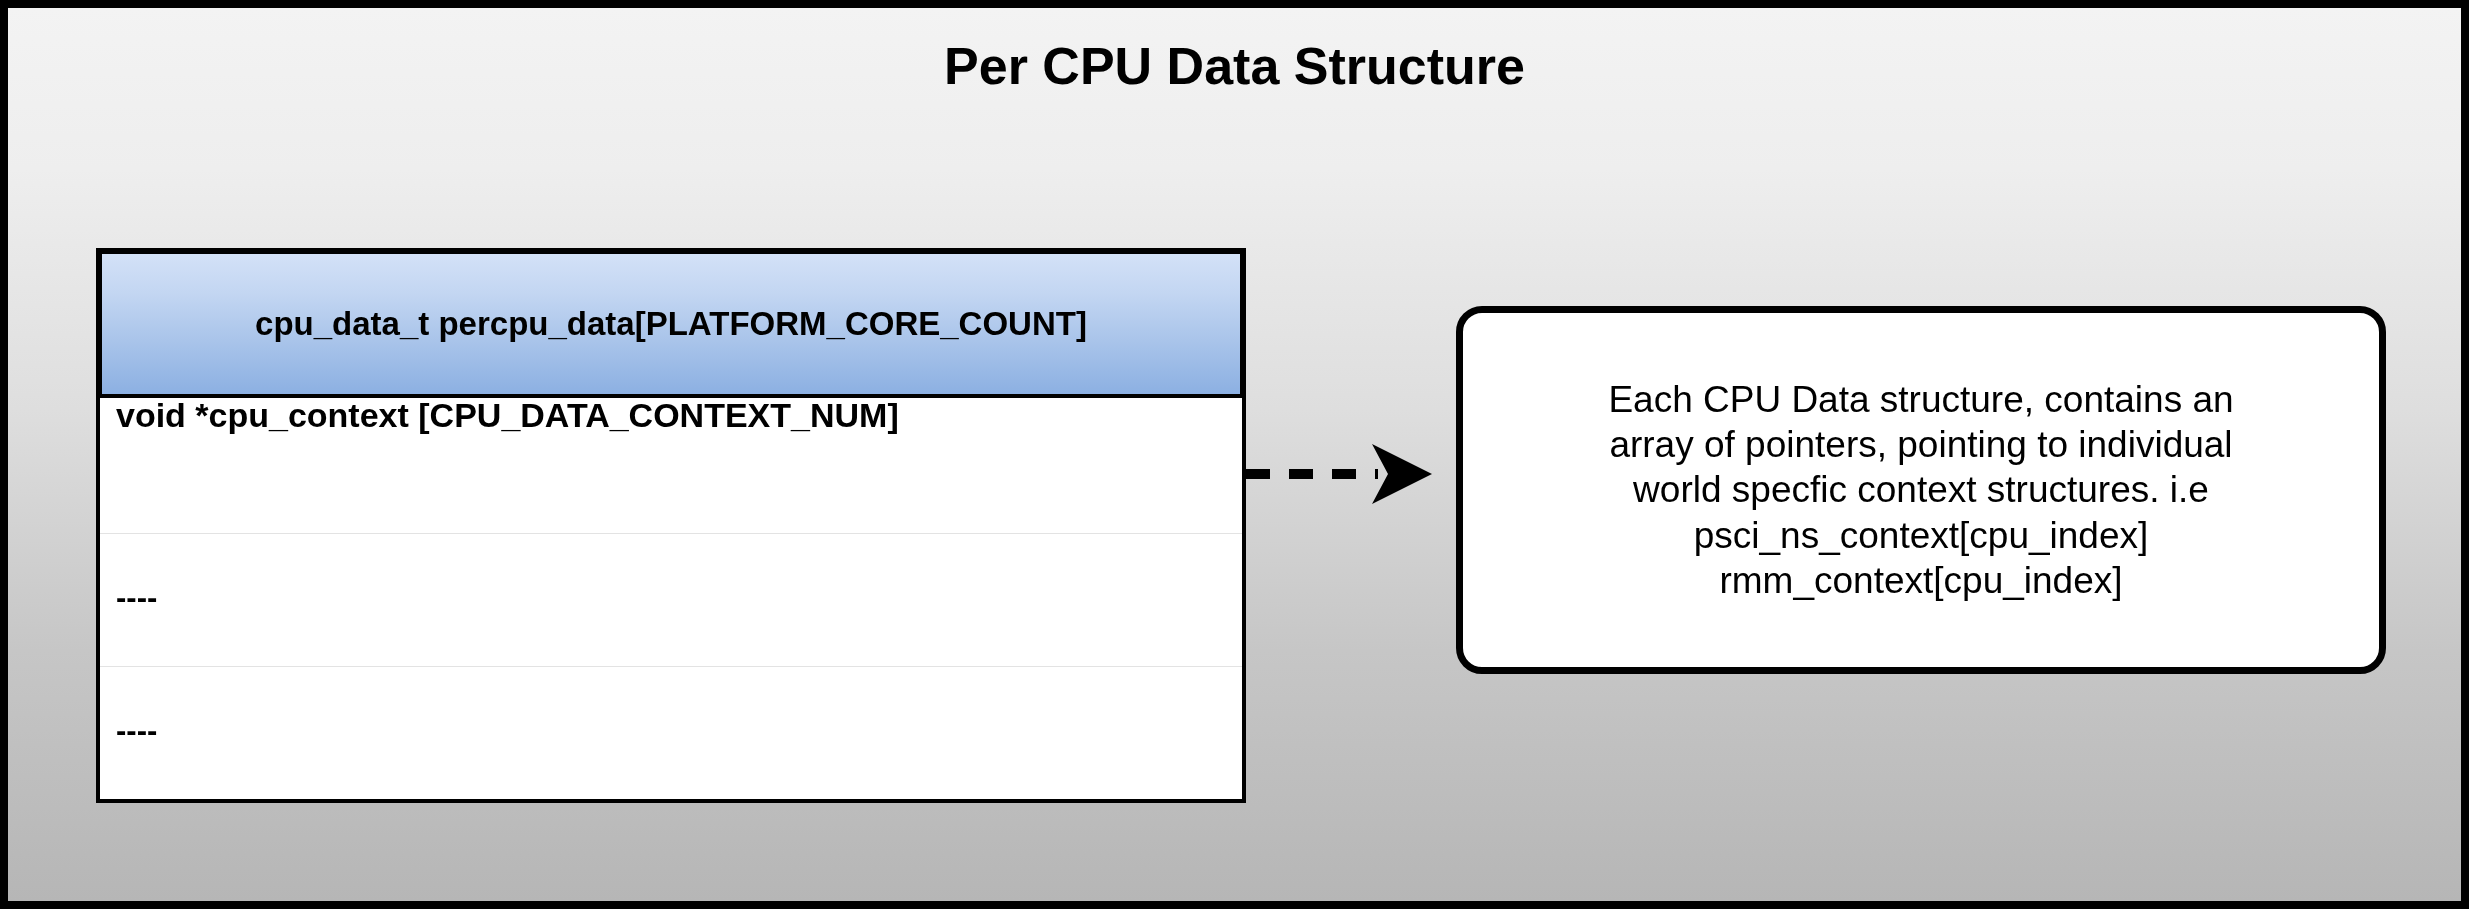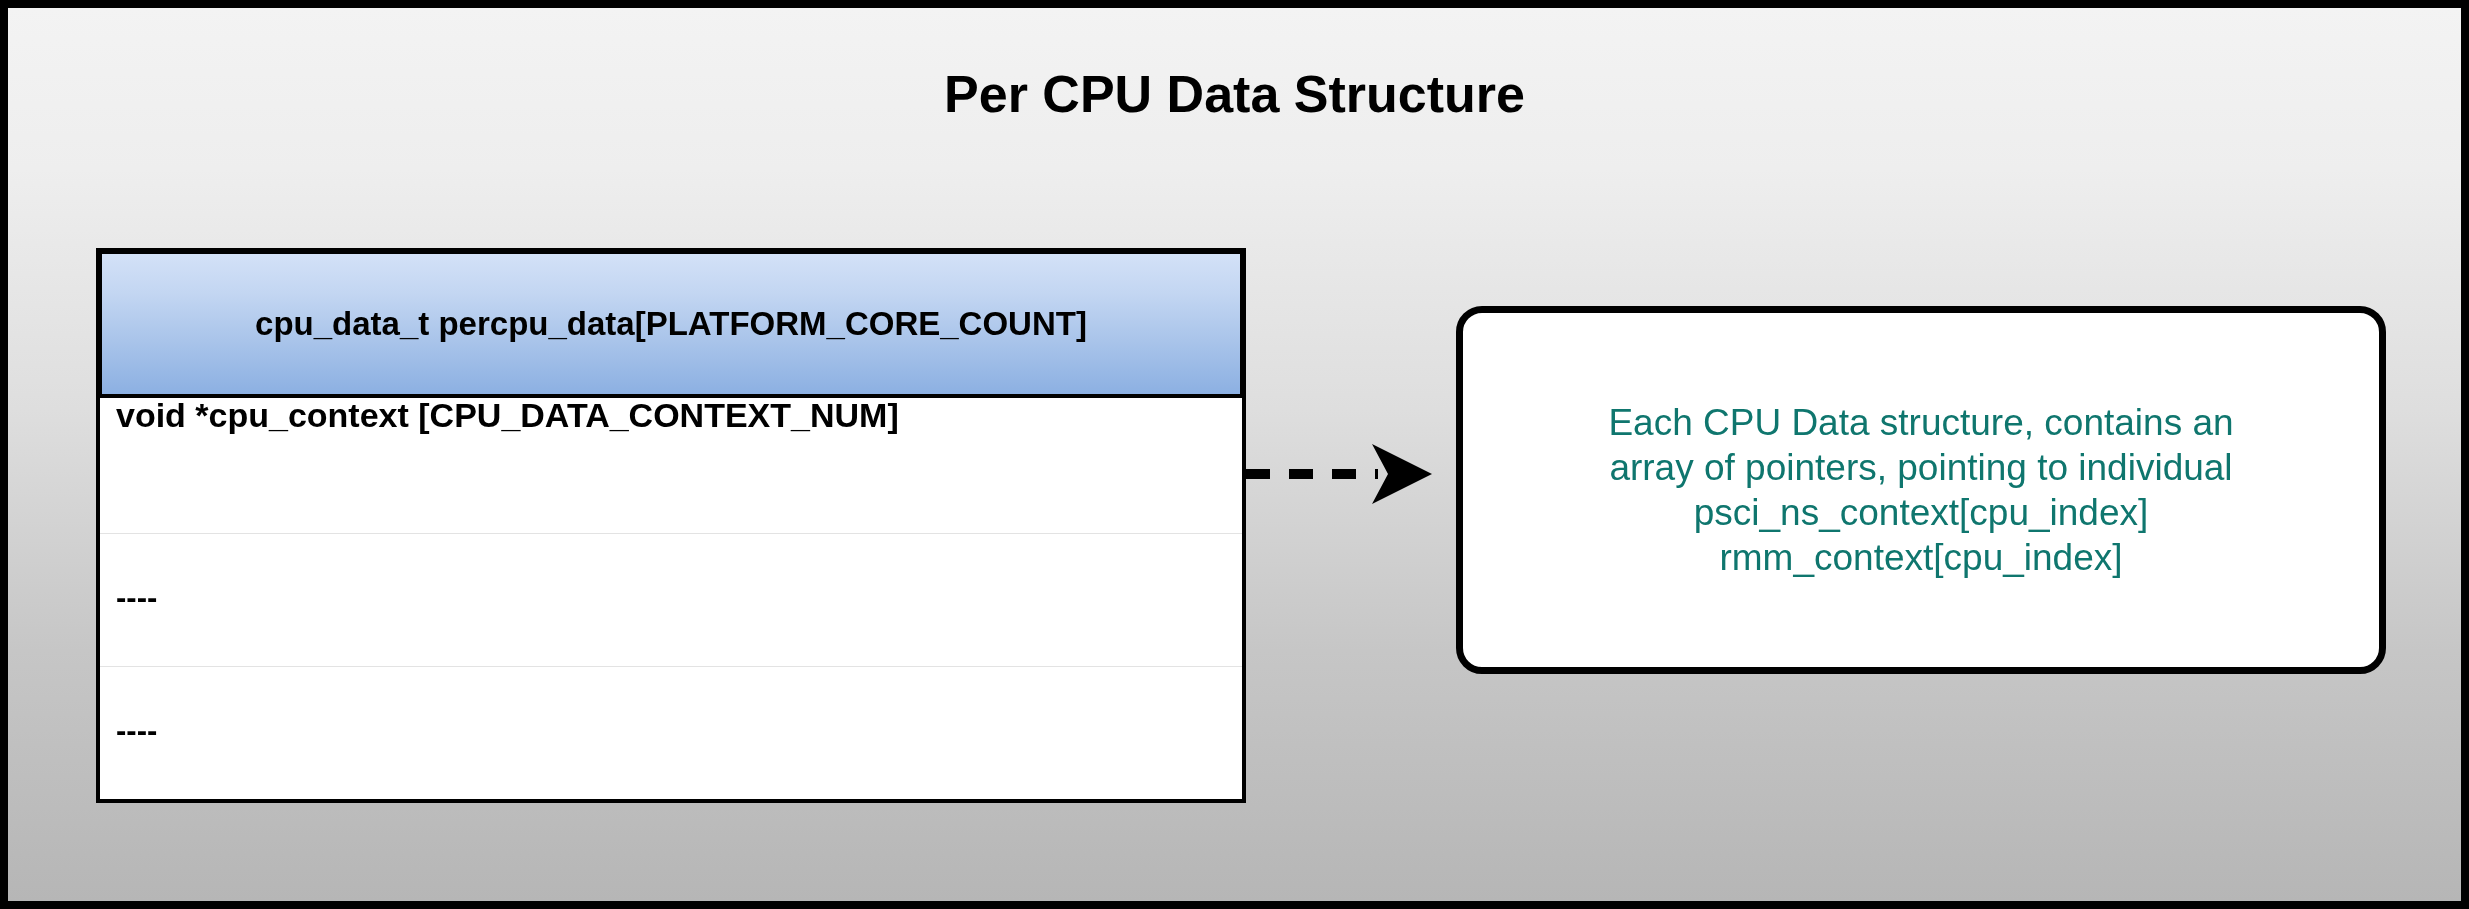--- a/index.html
+++ b/index.html
@@ -15,21 +15,21 @@
     font-family: "Liberation Sans", sans-serif;
     box-sizing: border-box;
     border: 8px solid #000000;
     background: linear-gradient(to bottom, #f3f3f3 0%, #eeeeee 18%, #dedede 45%, #c6c6c6 72%, #b6b6b6 100%);
   }
 
   
   #diagram-title {
     position: absolute;
     left: 0;
-    top: 56px;
+    top: 28px;
     width: 100%;
     text-align: center;
     font-size: 52px;
     font-weight: bold;
     color: #000000;
     letter-spacing: 0px;
     white-space: nowrap;
   }
 
   
@@ -118,21 +118,21 @@
     background: #ffffff;
     display: flex;
     flex-direction: column;
     align-items: center;
     justify-content: center;
     padding: 4px 22px;
   }
   #callout-box .callout-line {
     font-size: 37px;
     line-height: 1.22;
-    color: #0f766e;
+    color: #000000;
     text-align: left;
     white-space: nowrap;
   }
 </style>
 </head>
 <body>
 
 <div id="canvas">
 
   <div id="diagram-title">Per CPU Data Structure</div>
@@ -155,17 +155,18 @@
   <div id="flow-arrow">
     <svg width="190" height="72" viewBox="0 0 190 72" xmlns="http://www.w3.org/2000/svg">
       <line x1="0" y1="36" x2="132" y2="36" stroke="#000000" stroke-width="10" stroke-dasharray="24 19"></line>
       <polygon points="126,6 186,36 126,66 142,36" fill="#000000"></polygon>
     </svg>
   </div>
 
   <div id="callout-box">
     <div class="callout-line">Each CPU Data structure, contains an</div>
     <div class="callout-line">array of pointers, pointing to individual</div>
+    <div class="callout-line">world specfic context structures. i.e</div>
     <div class="callout-line">psci_ns_context[cpu_index]</div>
     <div class="callout-line">rmm_context[cpu_index]</div>
   </div>
 
 </div>
 
 </body></html>

